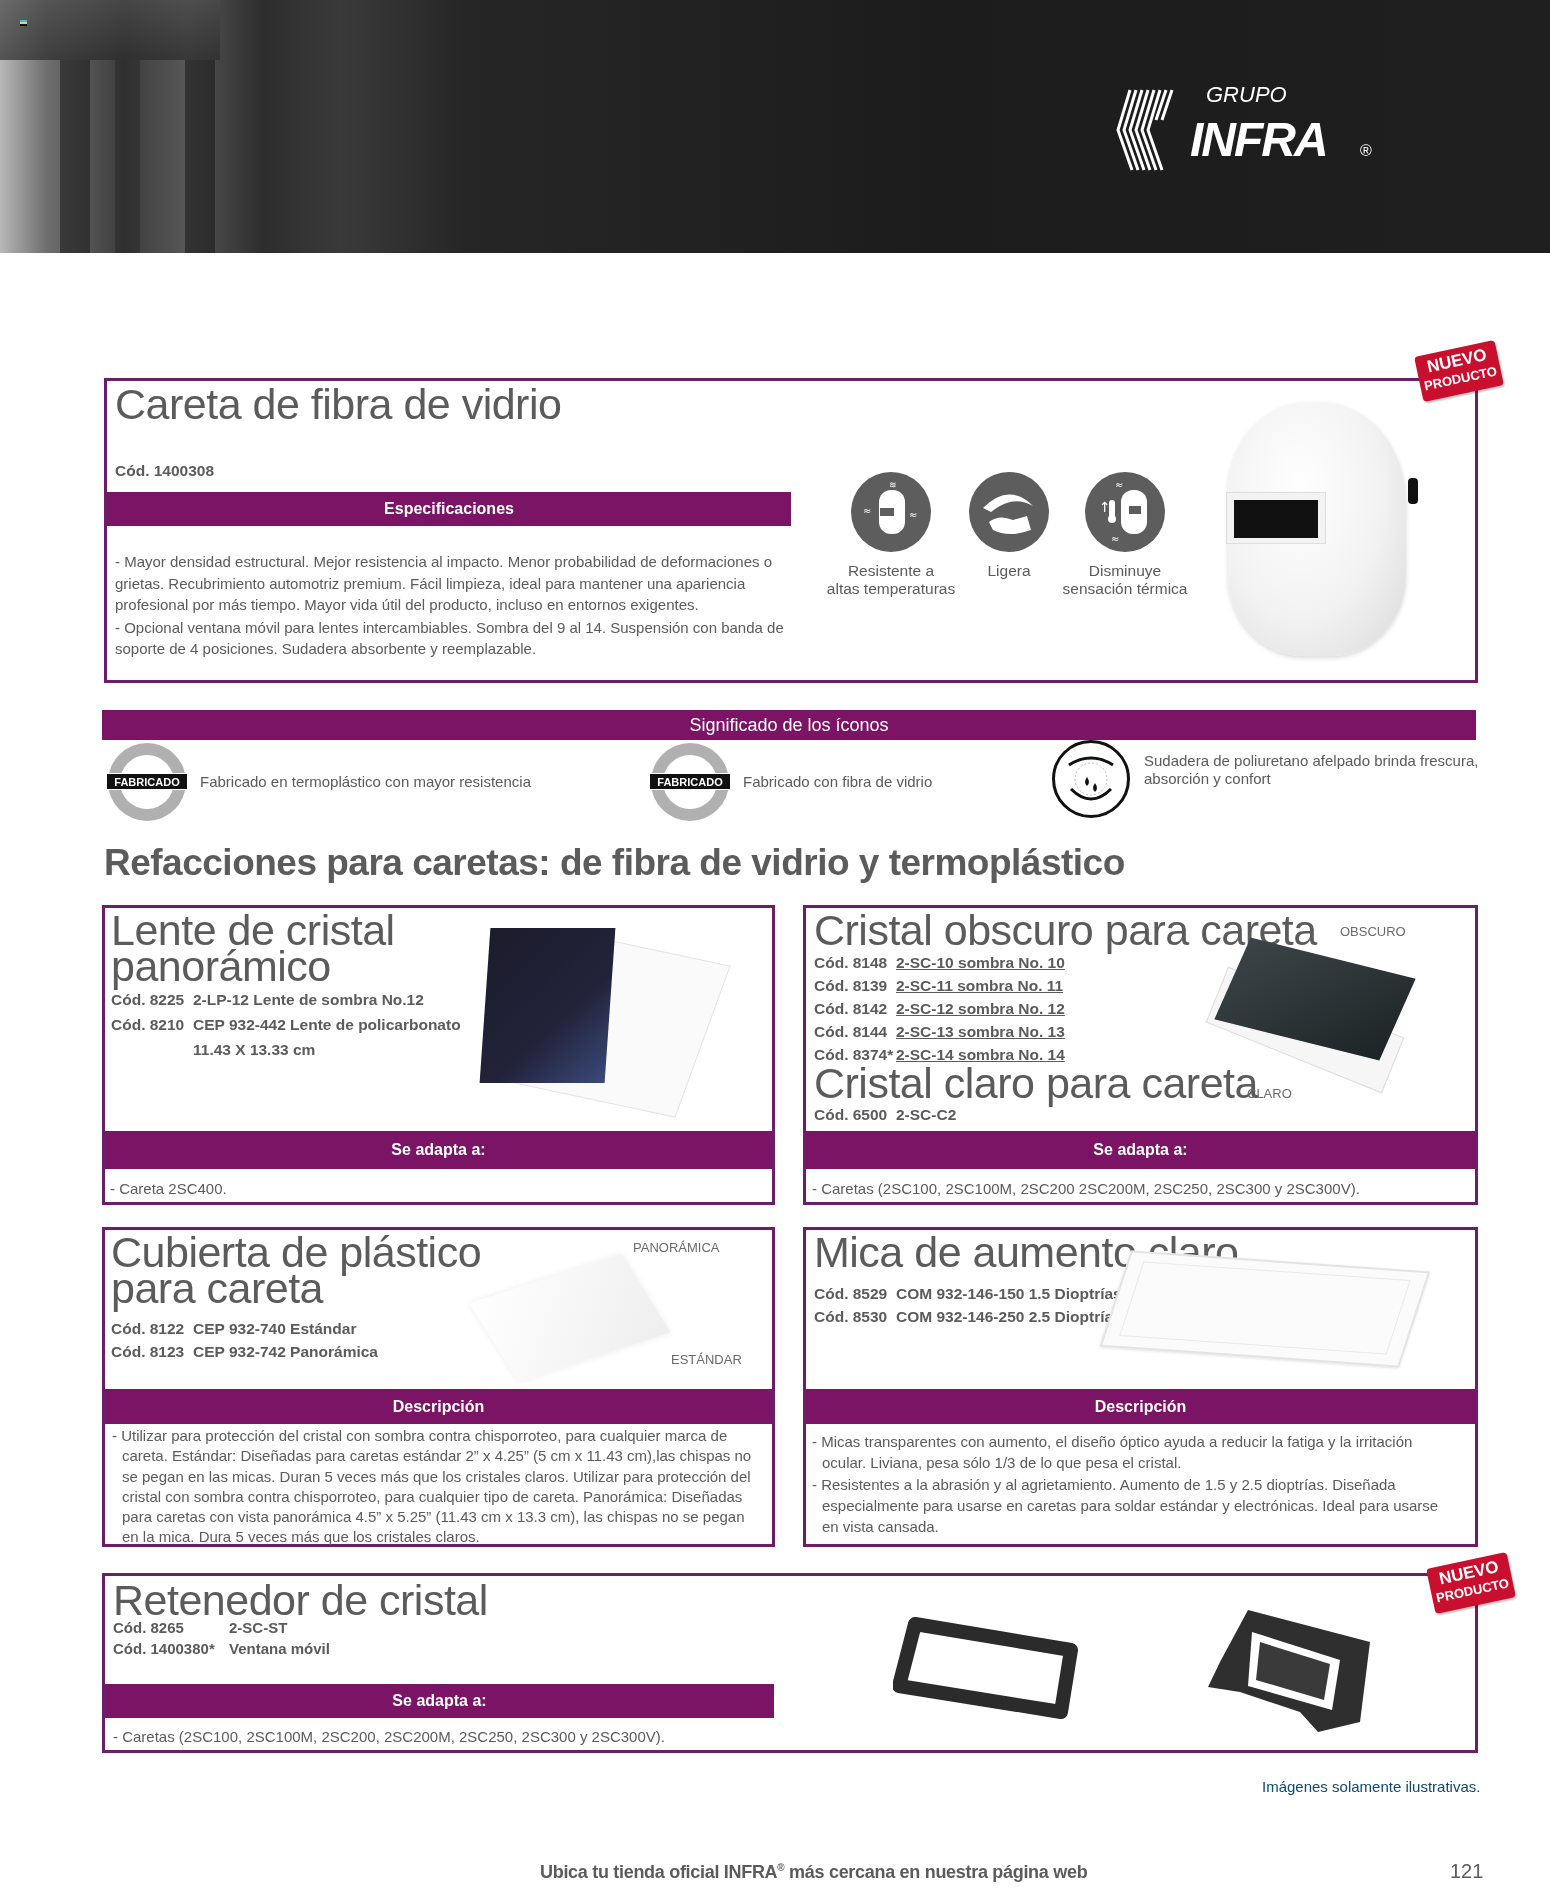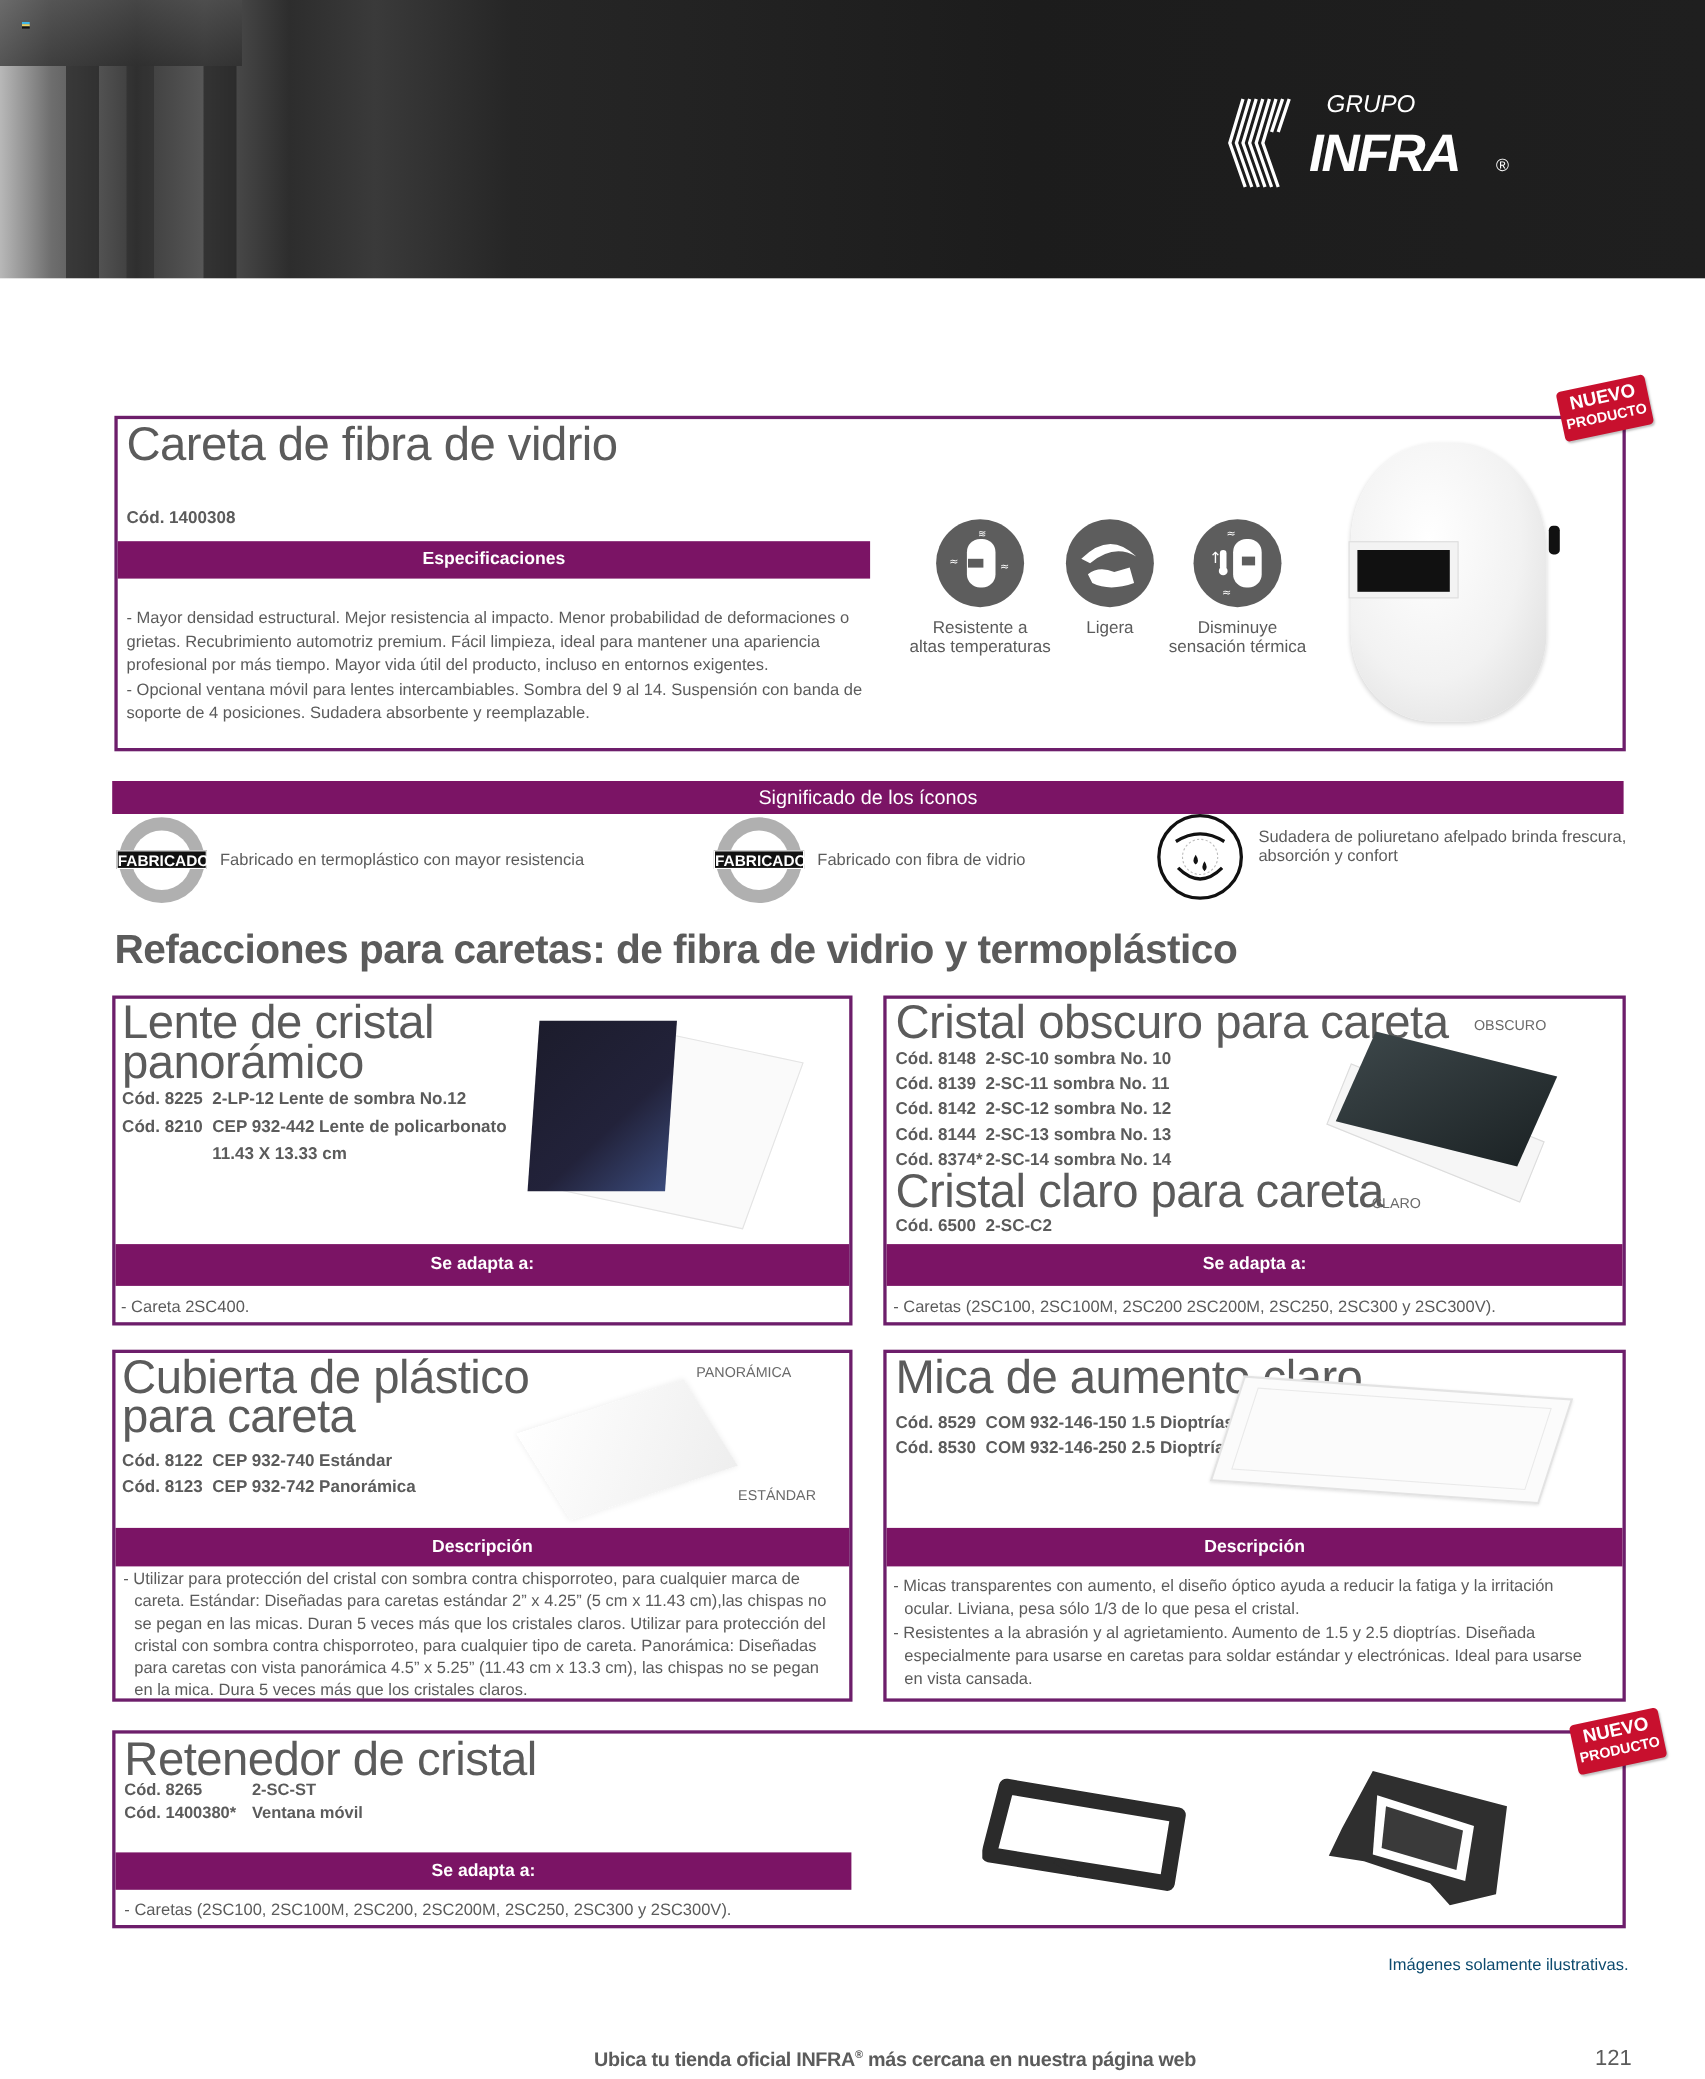--- a/index.html
+++ b/index.html
@@ -33,21 +33,21 @@
   .feat .circ { width: 80px; height: 80px; border-radius: 50%; background: #5d5d5d; margin: 0 auto 10px; position: relative; }
 
   .badge { position: absolute; width: 82px; height: 46px; transform: rotate(-12deg); background: #c8102e; color: #fff; font-weight: 900; text-align: center; line-height: 18px; border-radius: 4px; box-shadow: 1px 2px 2px rgba(0,0,0,.25); font-family: "Liberation Sans", sans-serif; }
   .badge .l1 { font-size: 17px; padding-top: 4px; }
   .badge .l2 { font-size: 13px; }
 
   .legend-item { position: absolute; display: flex; align-items: center; }
   .legend-text { color: #5b5b5b; font-size: 15px; line-height: 18px; }
   .seal { width: 78px; height: 78px; border-radius: 50%; background: #b0b0b0; position: relative; flex: none; }
   .seal .inner { position: absolute; left: 12px; top: 12px; width: 54px; height: 54px; border-radius: 50%; background: #fff; }
-  .seal .band { position: absolute; left: -2px; top: 30px; width: 82px; height: 17px; background: #111; color: #fff; font-size: 14px; font-weight: bold; text-align: center; line-height: 17px; border: 1px solid #fff; }
+  .seal .band { position: absolute; left: -2px; top: 30px; width: 82px; height: 17px; background: #111; color: #fff; font-size: 11px; font-weight: bold; text-align: center; line-height: 17px; border: 1px solid #fff; }
 
   .section-title { position: absolute; left: 104px; top: 842px; color: #5b5b5b; font-size: 37px; font-weight: bold; letter-spacing: -0.5px; }
   .footer-note { position: absolute; left: 1262px; top: 1778px; color: #0c4a6e; font-size: 15px; }
   .footer-cta { position: absolute; left: 540px; top: 1862px; color: #5b5b5b; font-size: 18px; font-weight: bold; letter-spacing: -0.3px; }
   .footer-cta sup { font-size: 10px; }
   .page-num { position: absolute; left: 1450px; top: 1860px; color: #5b5b5b; font-size: 20px; }
 </style>
 </head>
 <body>
 
@@ -187,21 +187,21 @@
 </div>
 <div style="position:absolute;left:475px;top:928px;width:280px;height:200px;">
   <div style="position:absolute;left:50px;top:15px;width:180px;height:160px;background:#fafafa;border:1px solid #e4e4e4;transform:rotate(12deg) skewX(-8deg);"></div>
   <div style="position:absolute;left:10px;top:0;width:125px;height:155px;background:linear-gradient(135deg,#1c1c2c,#22223a 60%,#3a4a7a);transform:skewX(-4deg);"></div>
 </div>
 <div class="bar" style="left:105px;top:1131px;width:667px;height:38px;">Se adapta a:</div>
 <div class="body-text" style="left:110px;top:1178px;">- Careta 2SC400.</div>
 
 <div class="box" style="left:803px;top:905px;width:675px;height:300px;"></div>
 <div class="title" style="left:814px;top:912px;">Cristal obscuro para careta</div>
-<div class="code" style="left:814px;top:951px;">
+<div class="code" style="left:814px;top:951px;text-decoration:underline;">
   <div><span class="c1" style="width:82px">Cód. 8148</span><span>2-SC-10 sombra No. 10</span></div>
   <div><span class="c1" style="width:82px">Cód. 8139</span><span>2-SC-11 sombra No. 11</span></div>
   <div><span class="c1" style="width:82px">Cód. 8142</span><span>2-SC-12 sombra No. 12</span></div>
   <div><span class="c1" style="width:82px">Cód. 8144</span><span>2-SC-13 sombra No. 13</span></div>
   <div><span class="c1" style="width:82px">Cód. 8374*</span><span>2-SC-14 sombra No. 14</span></div>
 </div>
 <div class="title" style="left:814px;top:1065px;">Cristal claro para careta</div>
 <div class="code" style="left:814px;top:1103px;">
   <div><span class="c1" style="width:82px">Cód. 6500</span><span>2-SC-C2</span></div>
 </div>

